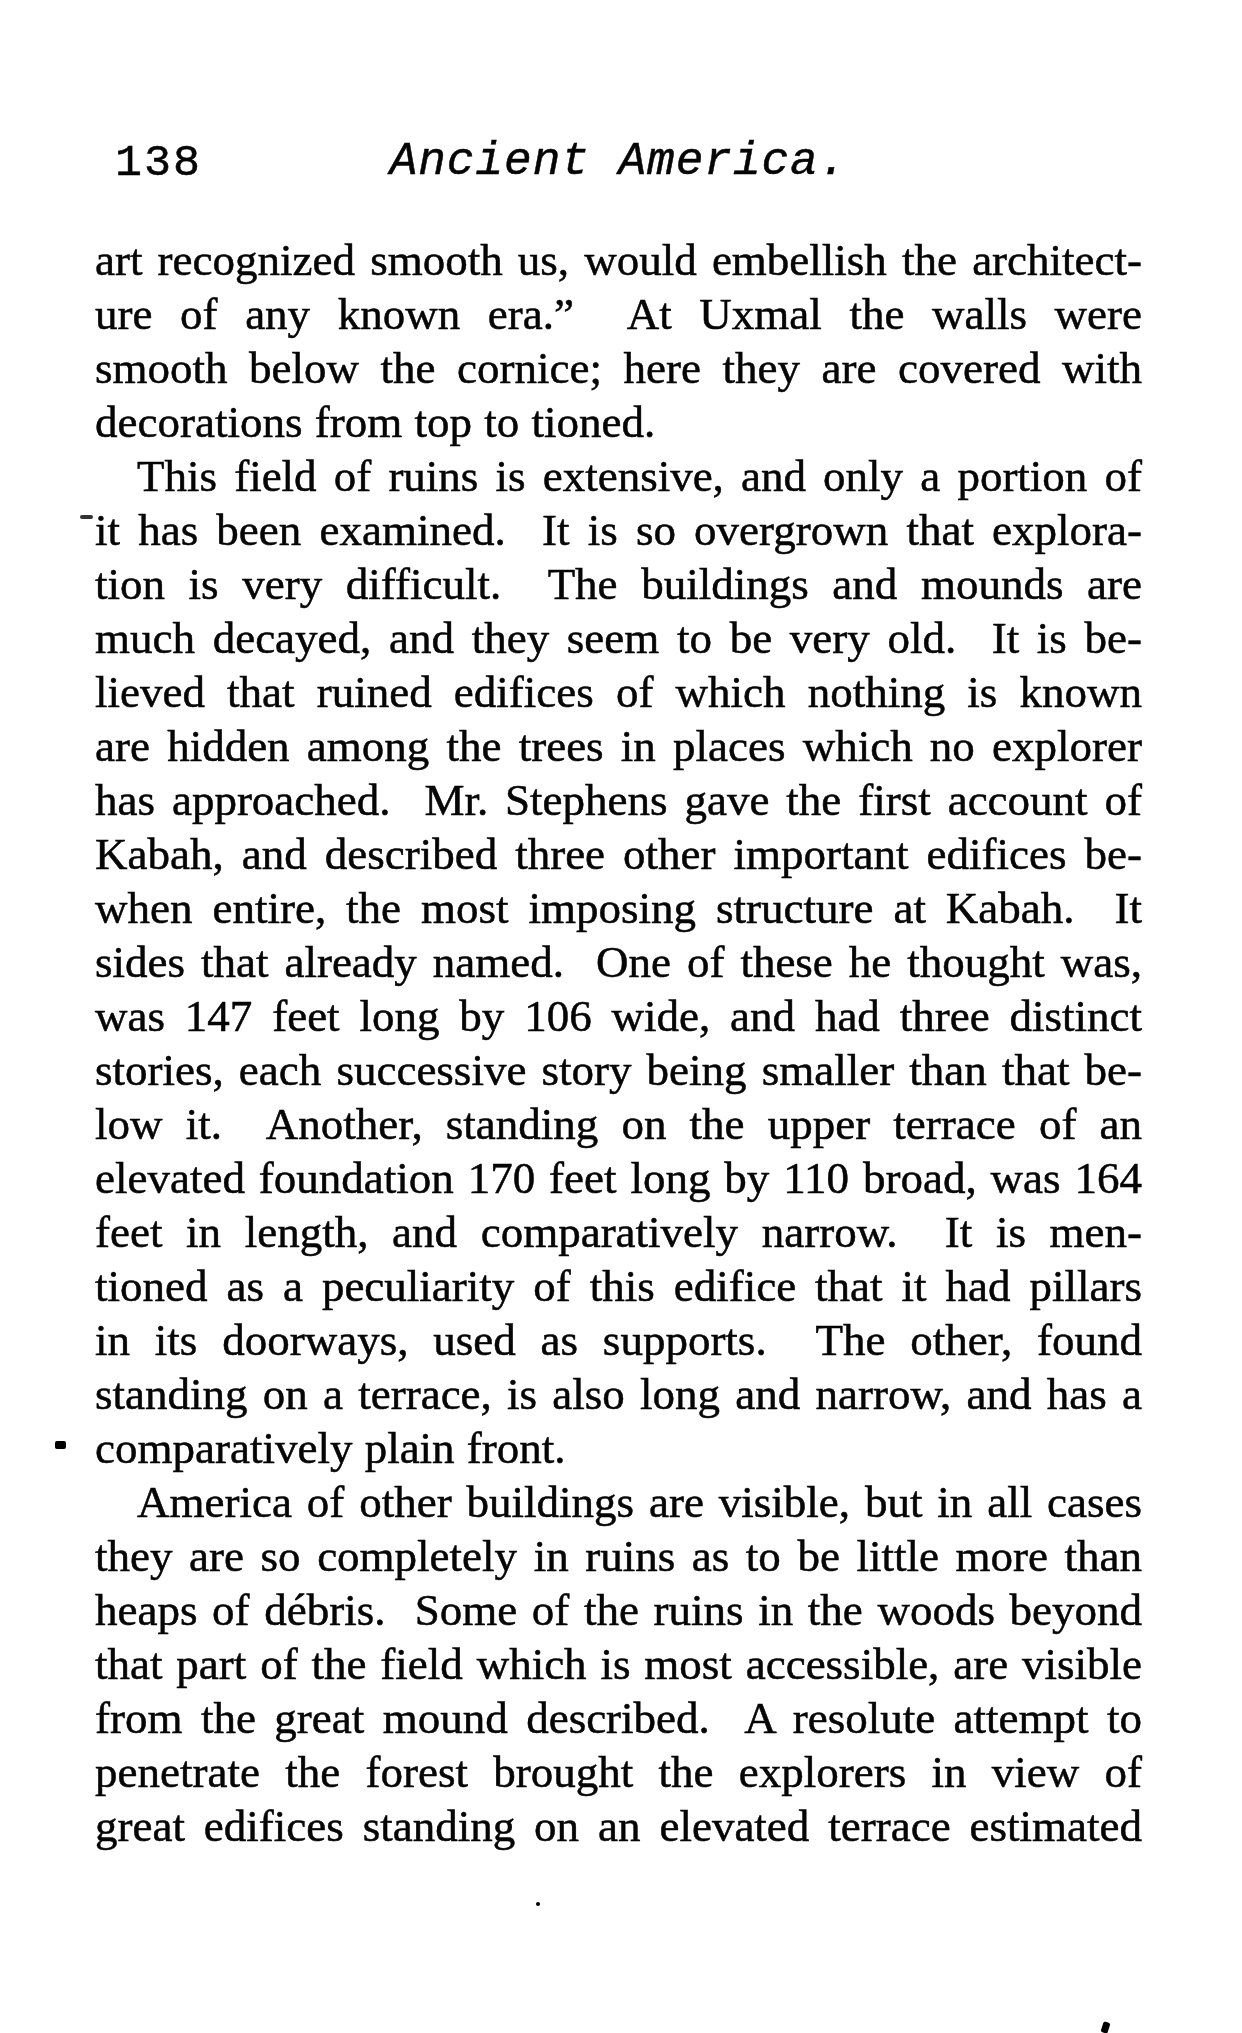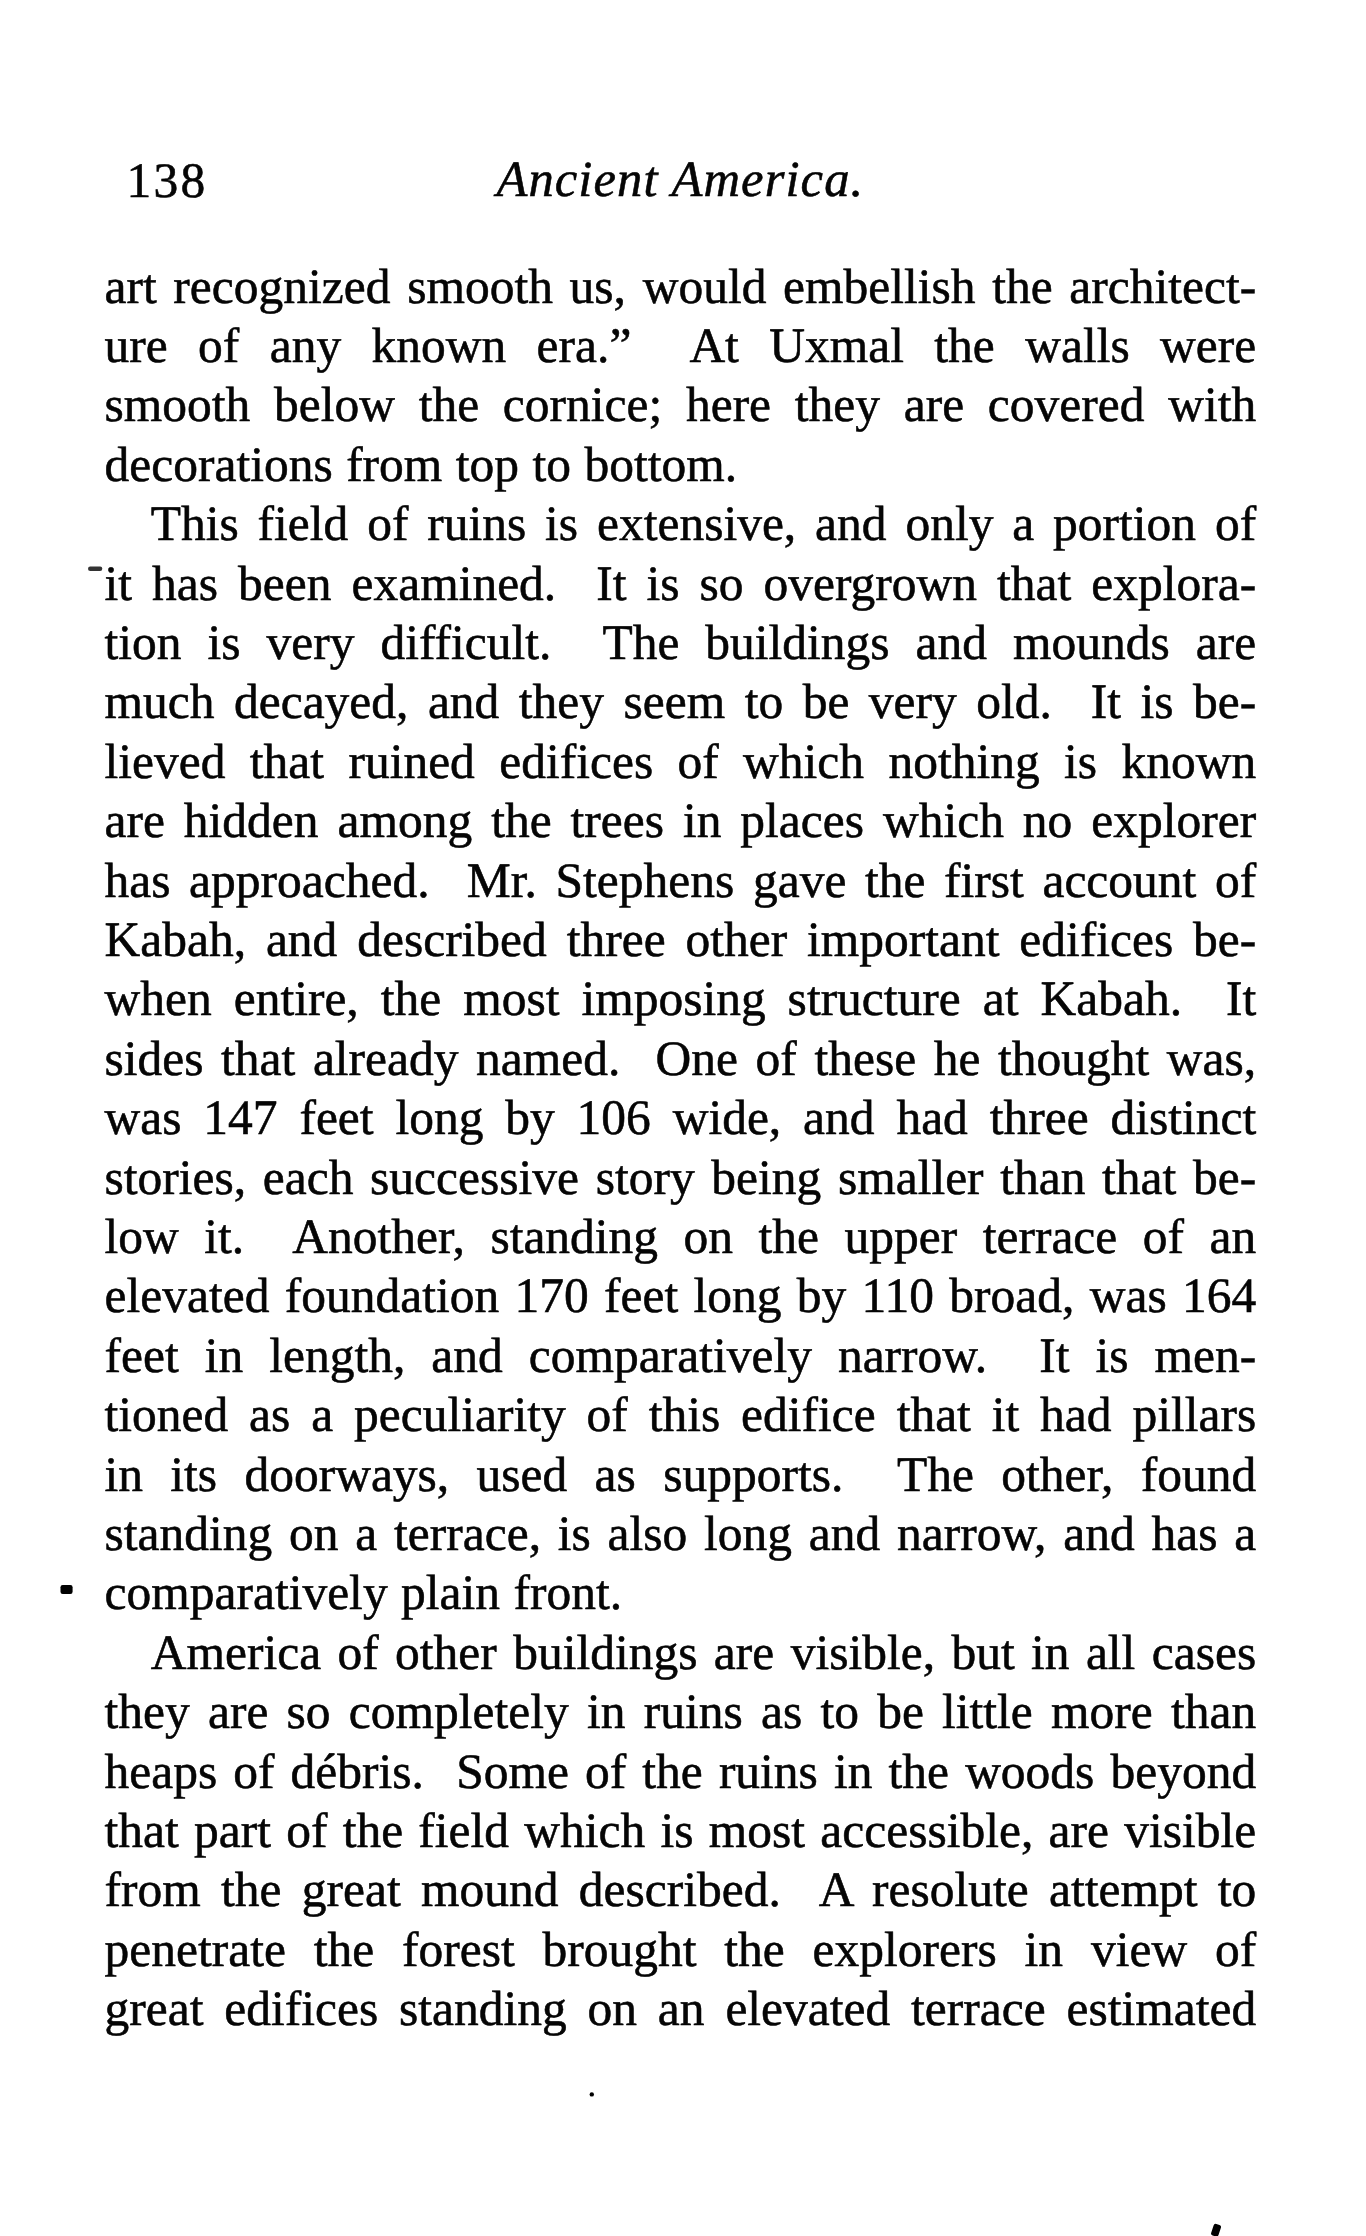--- a/index.html
+++ b/index.html
@@ -14,20 +14,21 @@
   .page {
     position: absolute; inset: 0;
     background: #ffffff;
   }
   
   .running-head {
     position: absolute;
     left: 95px; top: 138px;
     width: 1047px; height: 52px;
     font-size: 45px;
+    font-family: Liberation Mono, monospace;
     -webkit-text-stroke: 0.5px #000;
   }
   .page-number {
     position: absolute; left: 20px; top: 0;
     letter-spacing: 2px;
   }
   .running-title {
     position: absolute; left: 0; top: -2px;
     width: 100%;
     text-align: center;
@@ -71,21 +72,21 @@
 
   <div class="running-head">
     <span class="page-number">138</span>
     <span class="running-title">Ancient America.</span>
   </div>
 
   <div class="body-text">
       <div class="line">art recognized smooth us, would embellish the architect-</div>
       <div class="line">ure of any known era.”&nbsp; At Uxmal the walls were</div>
       <div class="line">smooth below the cornice; here they are covered with</div>
-      <div class="line flush">decorations from top to bottom.</div>
+      <div class="line flush">decorations from top to tioned.</div>
       <div class="line indent">This field of ruins is extensive, and only a portion of</div>
       <div class="line">it has been examined.&nbsp; It is so overgrown that explora-</div>
       <div class="line">tion is very difficult.&nbsp; The buildings and mounds are</div>
       <div class="line">much decayed, and they seem to be very old.&nbsp; It is be-</div>
       <div class="line">lieved that ruined edifices of which nothing is known</div>
       <div class="line">are hidden among the trees in places which no explorer</div>
       <div class="line">has approached.&nbsp; Mr. Stephens gave the first account of</div>
       <div class="line">Kabah, and described three other important edifices be-</div>
       <div class="line">when entire, the most imposing structure at Kabah.&nbsp; It</div>
       <div class="line">sides that already named.&nbsp; One of these he thought was,</div>

